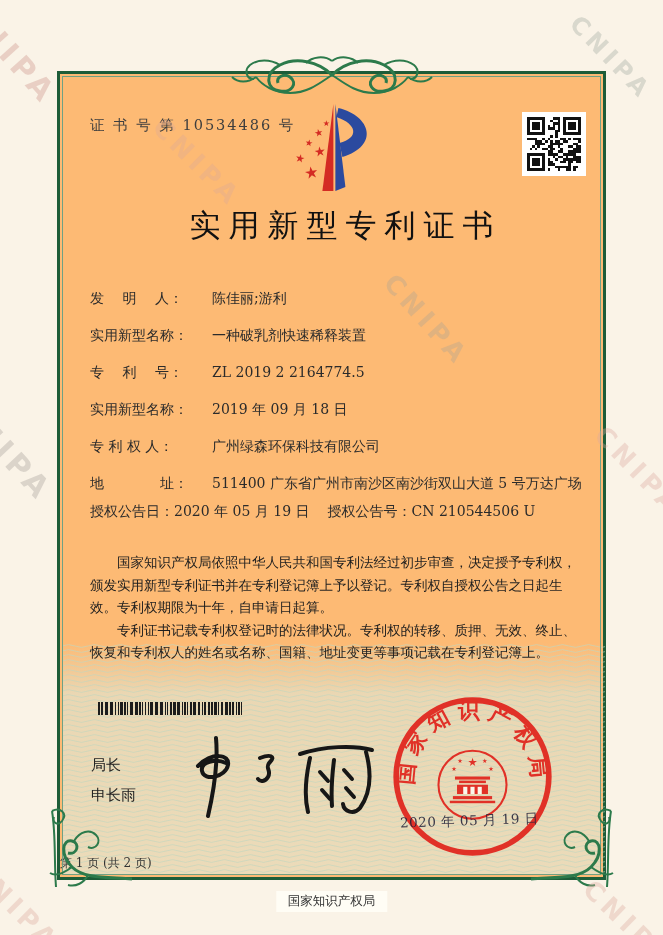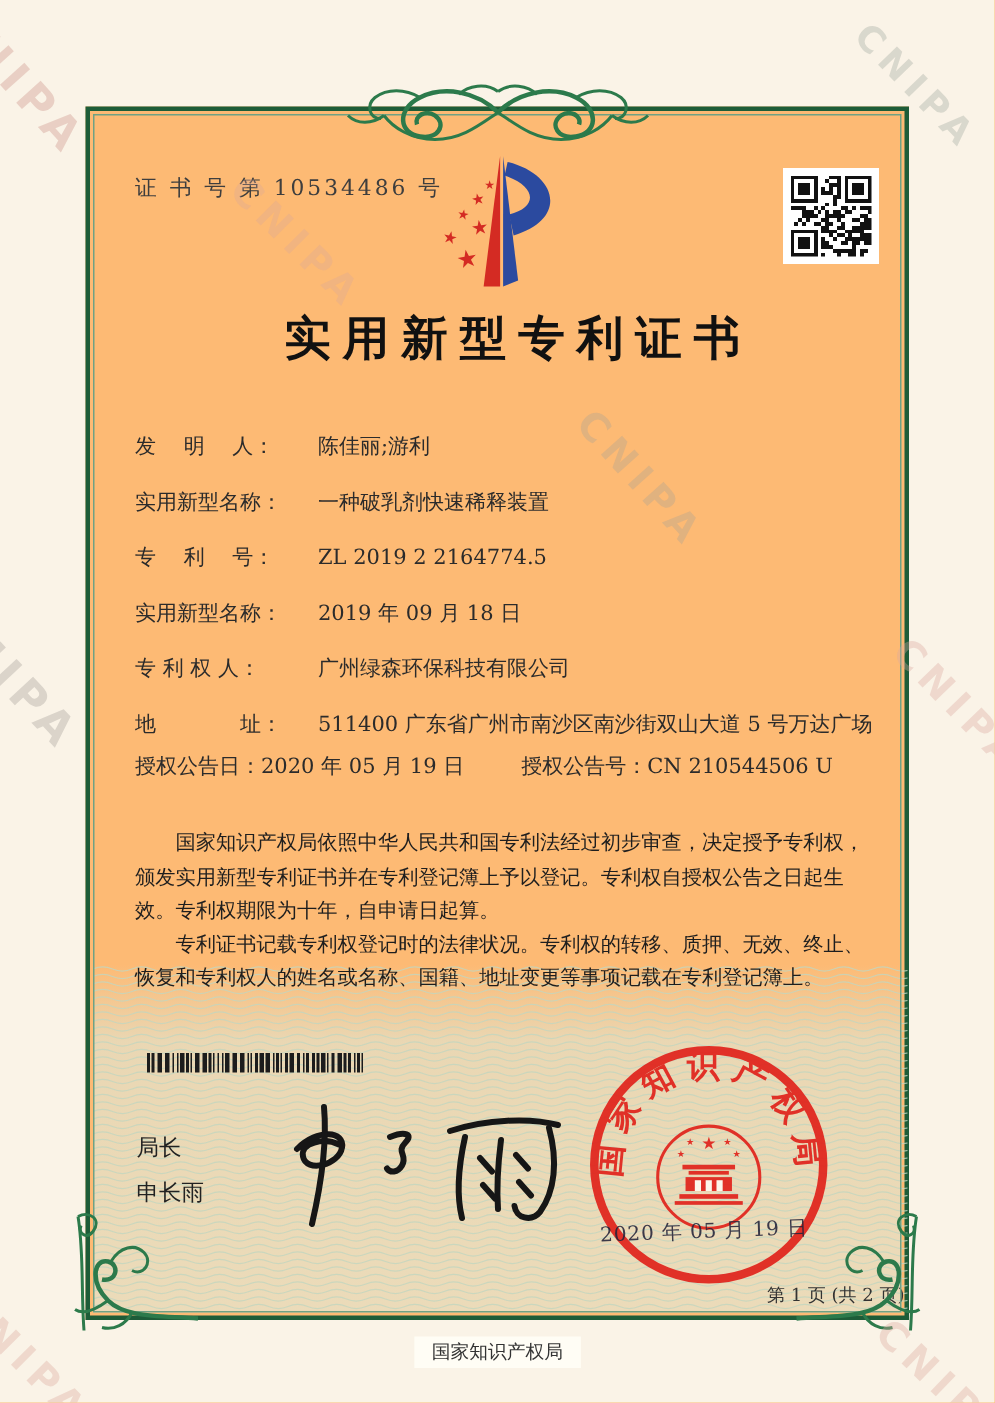--- a/index.html
+++ b/index.html
@@ -52,49 +52,49 @@
   
   .cert-number { position:absolute; left:30px; top:42px; font-size:14.5px; letter-spacing:2px; color:#3e3e3e; }
 
   .qr-box { position:absolute; left:462px; top:38px; width:64px; height:64px; background:#fff; padding:5px; }
   .qr-box svg { width:54px; height:54px; display:block; }
 
   .logo { position:absolute; left:50%; top:22px; transform:translateX(-46%); width:110px; height:105px; }
 
   .title {
     position:absolute; left:0; right:0; top:131px; text-align:center;
-    font-size:31px; font-weight:bold; letter-spacing:8px; color:#111;padding-left:28px;
+    font-size:31px; font-weight:normal; letter-spacing:8px; color:#111;padding-left:28px;
   }
 
   .fields { position:absolute; left:30px; top:213px; width:494px; font-size:14px; color:#2b2b2b; }
   .frow { display:flex; margin-bottom:15px; line-height:22px; }
   .flabel { flex:0 0 122px; white-space:nowrap; }
   .fvalue { flex:1; }
   .fvalue .l2 { display:block; }
   .frow-double { display:flex; line-height:22px; margin-top:4px; }
   .pair { display:flex; }
-  .pair + .pair { margin-left:38px; }
+  .pair + .pair { margin-left:18px; }
 
   .paras { position:absolute; left:30px; top:477px; width:494px;
            font-size:13.5px; line-height:22.5px; color:#1e1e1e; }
   .paras p { text-indent:2em; }
 
   .barcode { position:absolute; left:38px; top:628px; height:13px; display:flex; align-items:stretch; }
   .barcode span { display:block; background:#1c1c1c; }
 
   .director { position:absolute; left:31px; top:676px; font-size:15px; color:#222; line-height:30px; }
   .signature { position:absolute; left:108px; top:658px; width:230px; height:90px; }
 
   .seal { position:absolute; left:330px; top:620px; width:165px; height:165px; z-index:2; }
   .seal svg { width:165px; height:165px; mix-blend-mode:multiply; opacity:.93; }
   .seal-date { position:absolute; left:10px; top:118px; width:150px; font-size:13.5px;
                color:#23233a; letter-spacing:.5px; transform:rotate(-2deg); opacity:.88;
                font-style:normal; }
 
-  .page-note { position:absolute; left:0; right:0; top:781px; text-align:right; font-size:12px; color:#333; }
+  .page-note { position:absolute; left:0; right:0; top:781px; text-align:left; font-size:12px; color:#333; }
 
   .cont-note { position:absolute; left:50%; top:891px; transform:translateX(-50%);
                background:#fffdf5; padding:2px 12px; font-size:12.5px; color:#333; z-index:2; }
 </style>
 </head>
 <body>
 
 <div class="page">
 
   <div class="wm wm1">CNIPA</div>

